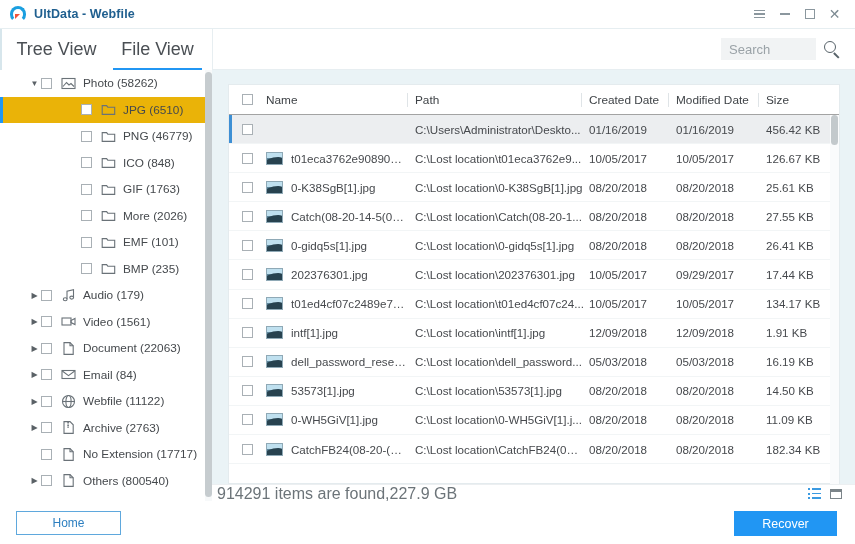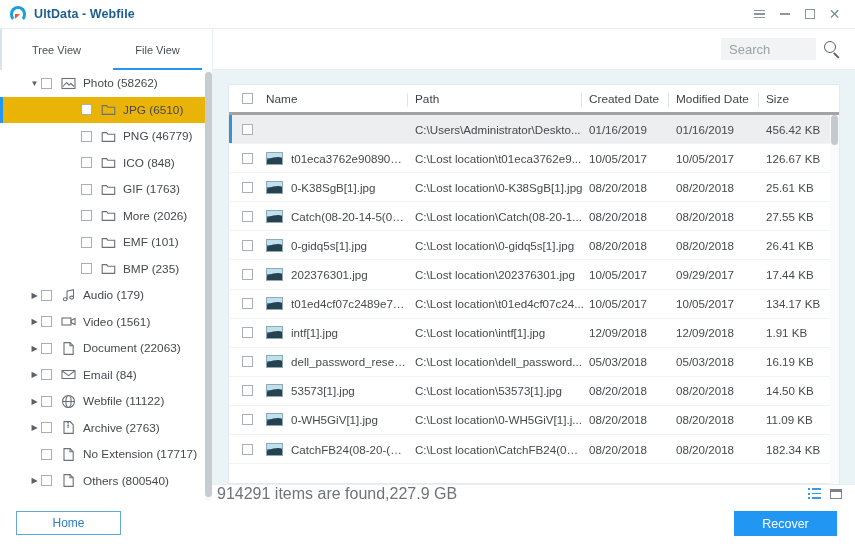--- a/index.html
+++ b/index.html
@@ -54,21 +54,21 @@
   .dash { width: 10px; height: 1.5px; background: #8b979e; }
 
   
   .tabbar {
     position: absolute; left: 0; top: 29px; width: 855px; height: 41px;
     background: #ffffff;
   }
   .tab {
     position: absolute; top: 0; height: 41px;
     display: flex; align-items: center; justify-content: center;
-    font-size: 11px; color: #4a4f54;
+    font-size: 18px; color: #4a4f54;
   }
   .tab.tree { left: 6px; width: 101px; }
   .tab.file { left: 107px; width: 101px; }
   .tab.active::after {
     content: ""; position: absolute; left: 6px; right: 6px; bottom: 0;
     height: 2px; background: #2196f3;
   }
   .tabbar::after {
     content: ""; position: absolute; left: 212px; right: 0; bottom: 0;
     height: 1px; background: #e7eef1;
@@ -149,21 +149,21 @@
     display: flex; align-items: center; justify-content: center;
   }
 
   
   .mainpanel {
     position: absolute; left: 228px; top: 84px; width: 612px; height: 400px;
     background: #ffffff; border: 1px solid #e4ebee;
   }
   .thead {
     position: relative; height: 30px; display: flex; align-items: center;
-    border-bottom: 3px solid #a3a3a3; background: #fff;
+    border-bottom: 1px solid #a3a3a3; background: #fff;
   }
   .th {
     position: absolute; font-size: 11.8px; color: #3f4purple; color: #3f4347;
     display: flex; align-items: center; height: 30px; white-space: nowrap;
   }
   .th .cb { margin-right: 7px; }
   .thsep {
     position: absolute; top: 8px; width: 1px; height: 14px; background: #dfe4e7;
   }
 

